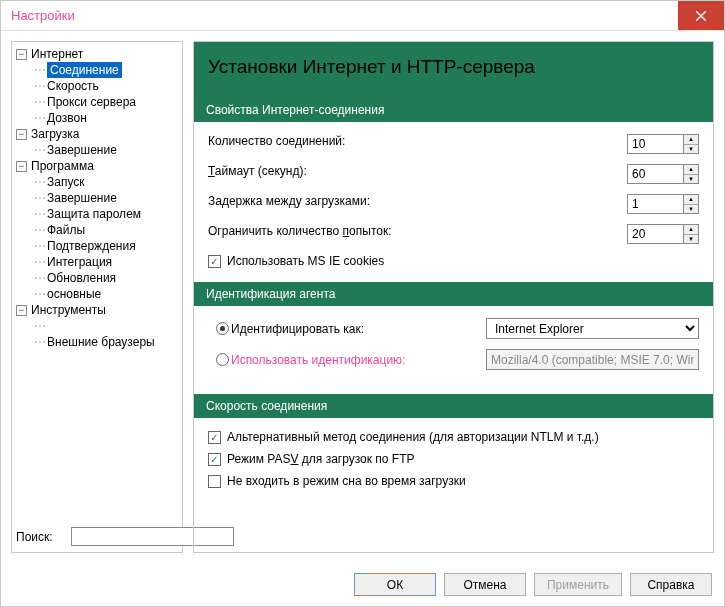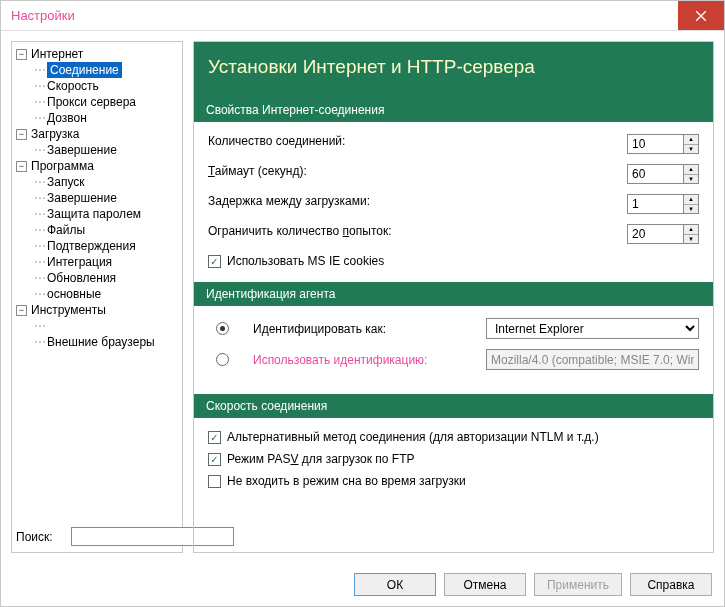--- a/index.html
+++ b/index.html
@@ -79,21 +79,21 @@
   flex: 1; border: 1px solid #888; height: 19px; font-size: 12px; padding: 0 3px;
 }
 .content {
   flex: 1;
   border: 1px solid #c8c8c8;
   display: flex;
   flex-direction: column;
 }
 .content-header {
   background: #1f7a55;
-  color: #fef9c3;
+  color: #000000;
   padding: 14px 14px 20px 14px;
   font-size: 19px;
   font-weight: 400;
 }
 .section-head {
   background: #1f7a55;
   color: #fff;
   padding: 5px 12px;
   font-size: 12px;
 }
@@ -130,21 +130,21 @@
   display: inline-flex; align-items: center; justify-content: center;
   font-size: 10px; color: #1f7a55; background: #fff;
 }
 .radio {
   width: 13px; height: 13px; border: 1px solid #666; border-radius: 50%;
   display: inline-flex; align-items: center; justify-content: center;
   background: #fff;
 }
 .radio .dot { width: 5px; height: 5px; background: #333; border-radius: 50%; }
 .agent-row { display: flex; align-items: center; gap: 8px; margin-bottom: 10px; }
-.agent-row .rlabel { width: 270px; display: flex; gap: 24px; padding-left: 8px; }
+.agent-row .rlabel { width: 270px; display: flex; gap: 2px; padding-left: 8px; }
 .agent-row select, .agent-row input[type=text] {
   flex: 1; height: 21px; border: 1px solid #888; font-size: 12px; padding: 0 4px;
   background: #fff;
 }
 .agent-row input[disabled] { background: #f3f3f3; color: #888; }
 .agent-row .rlabel.disabled { color: #ec4899; }
 .footer {
   display: flex; justify-content: flex-end; gap: 8px;
   padding: 10px 12px;
 }

